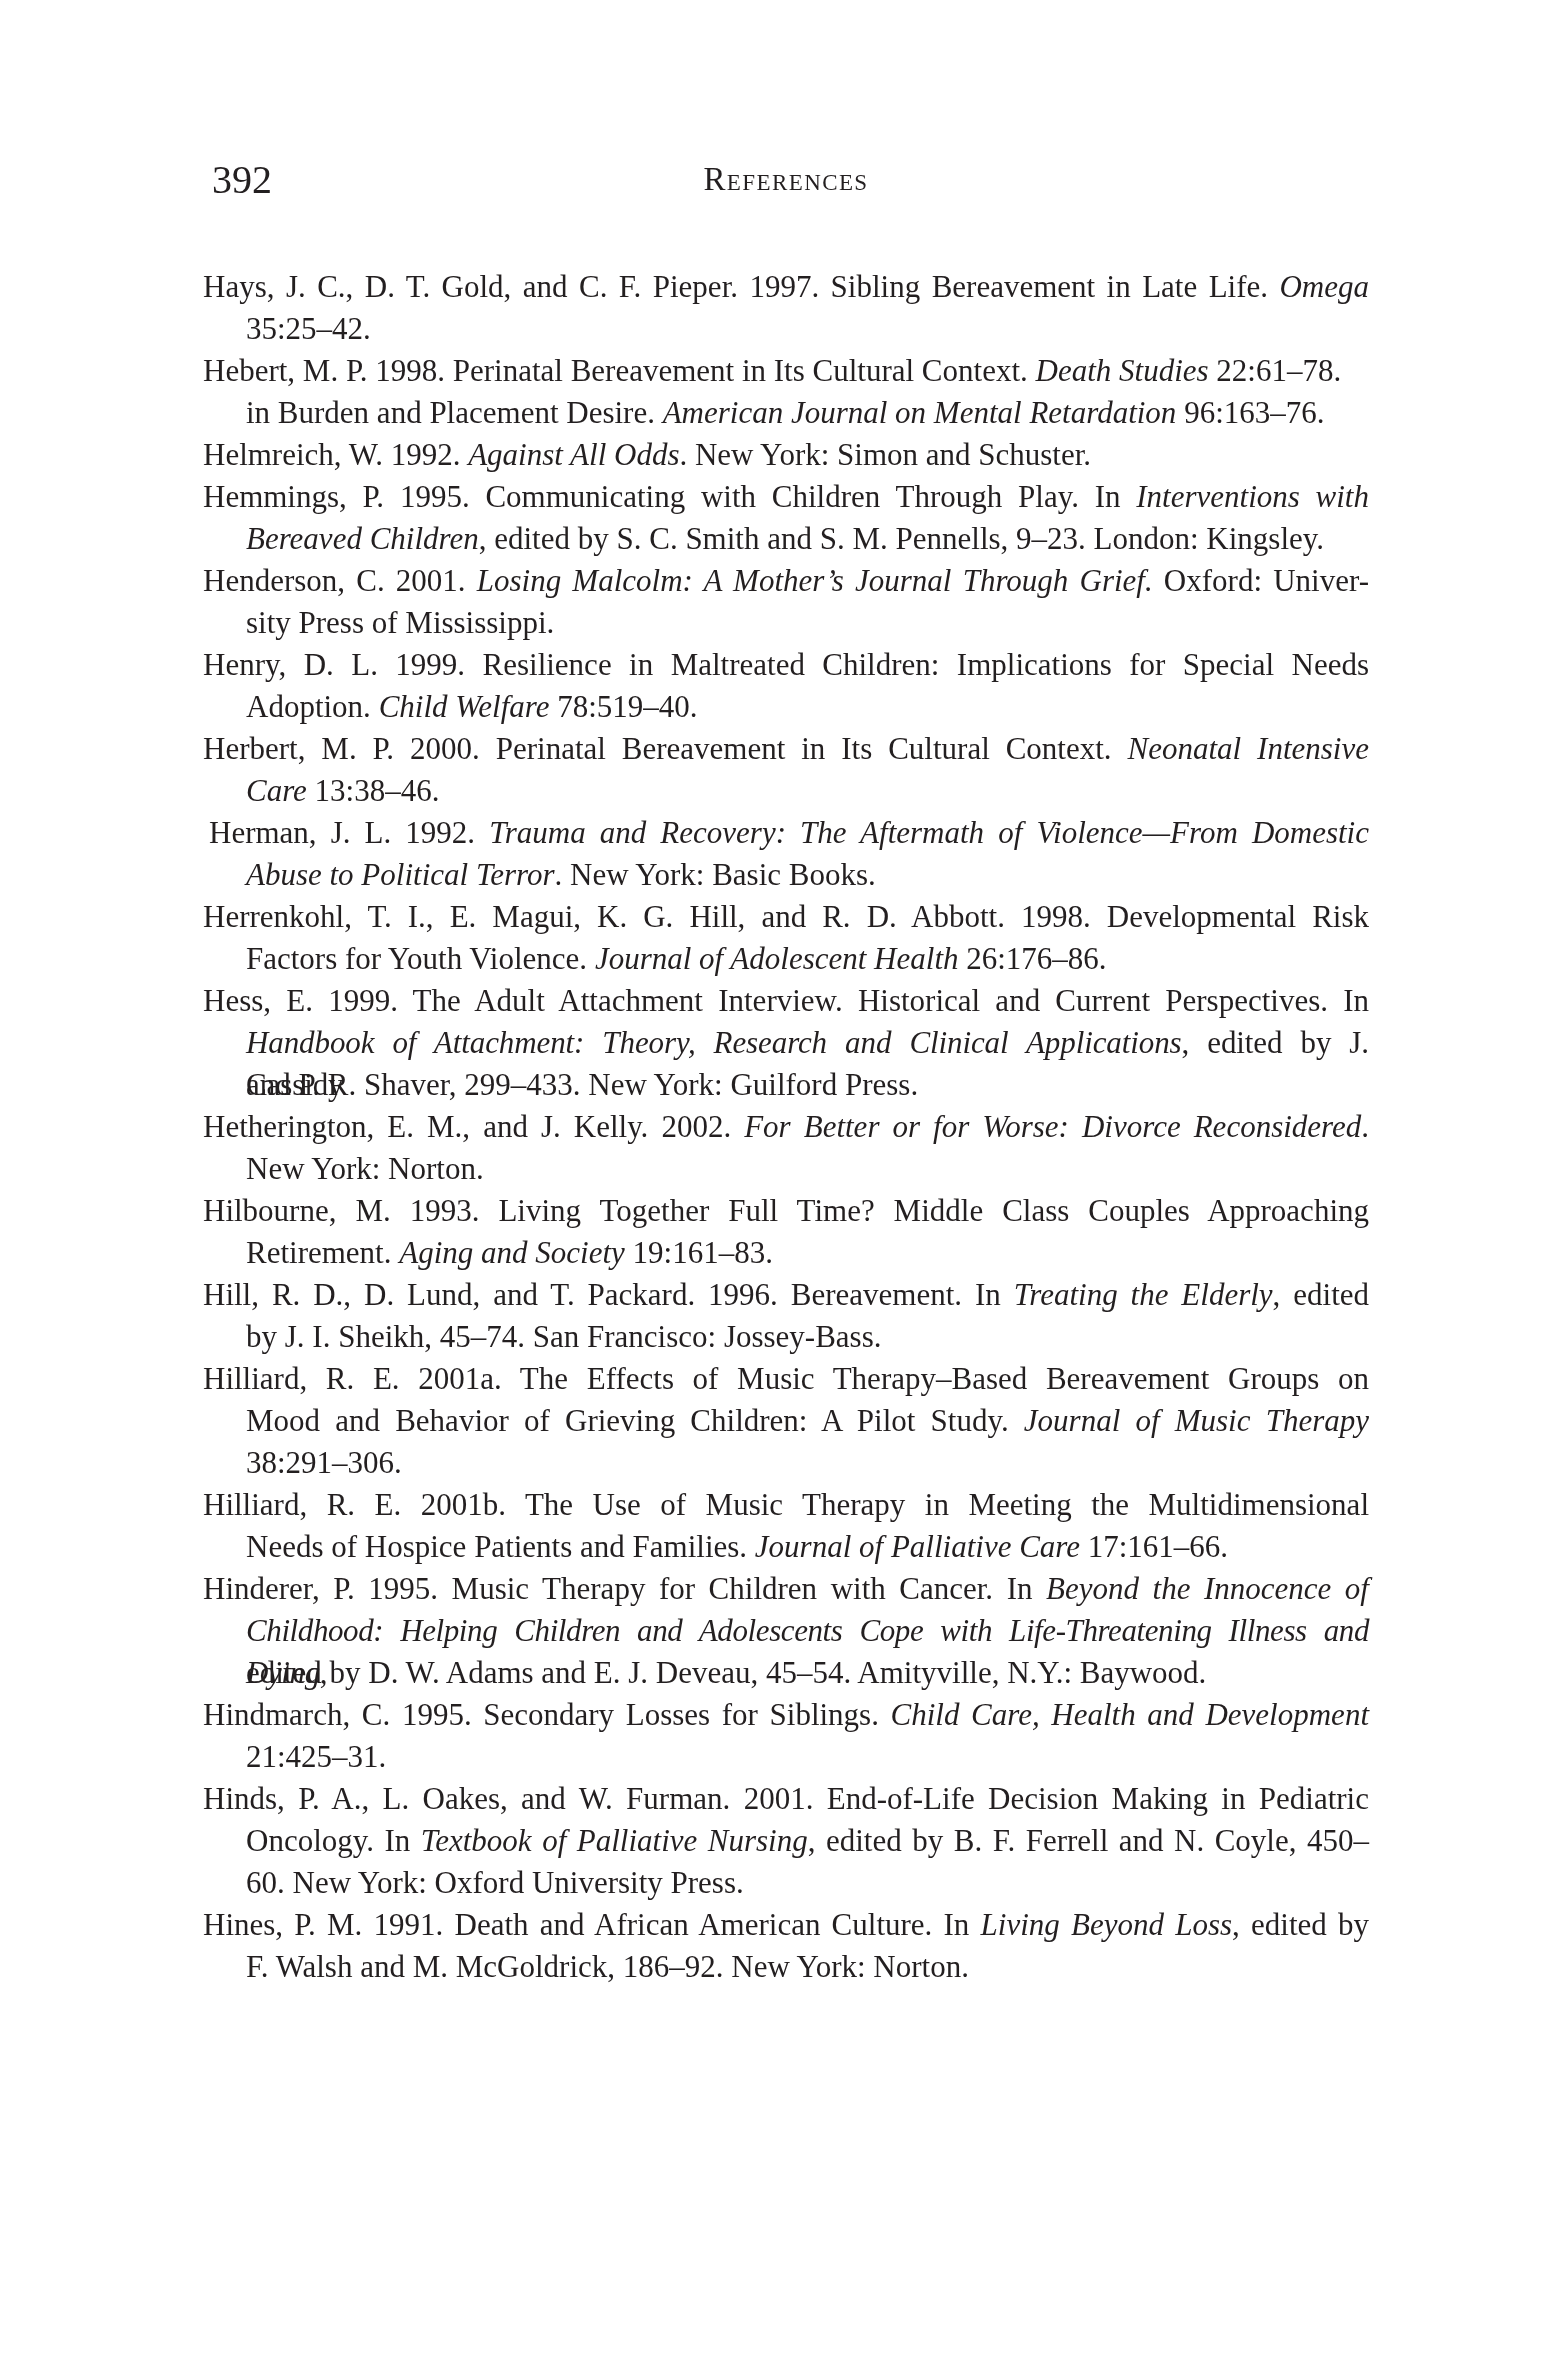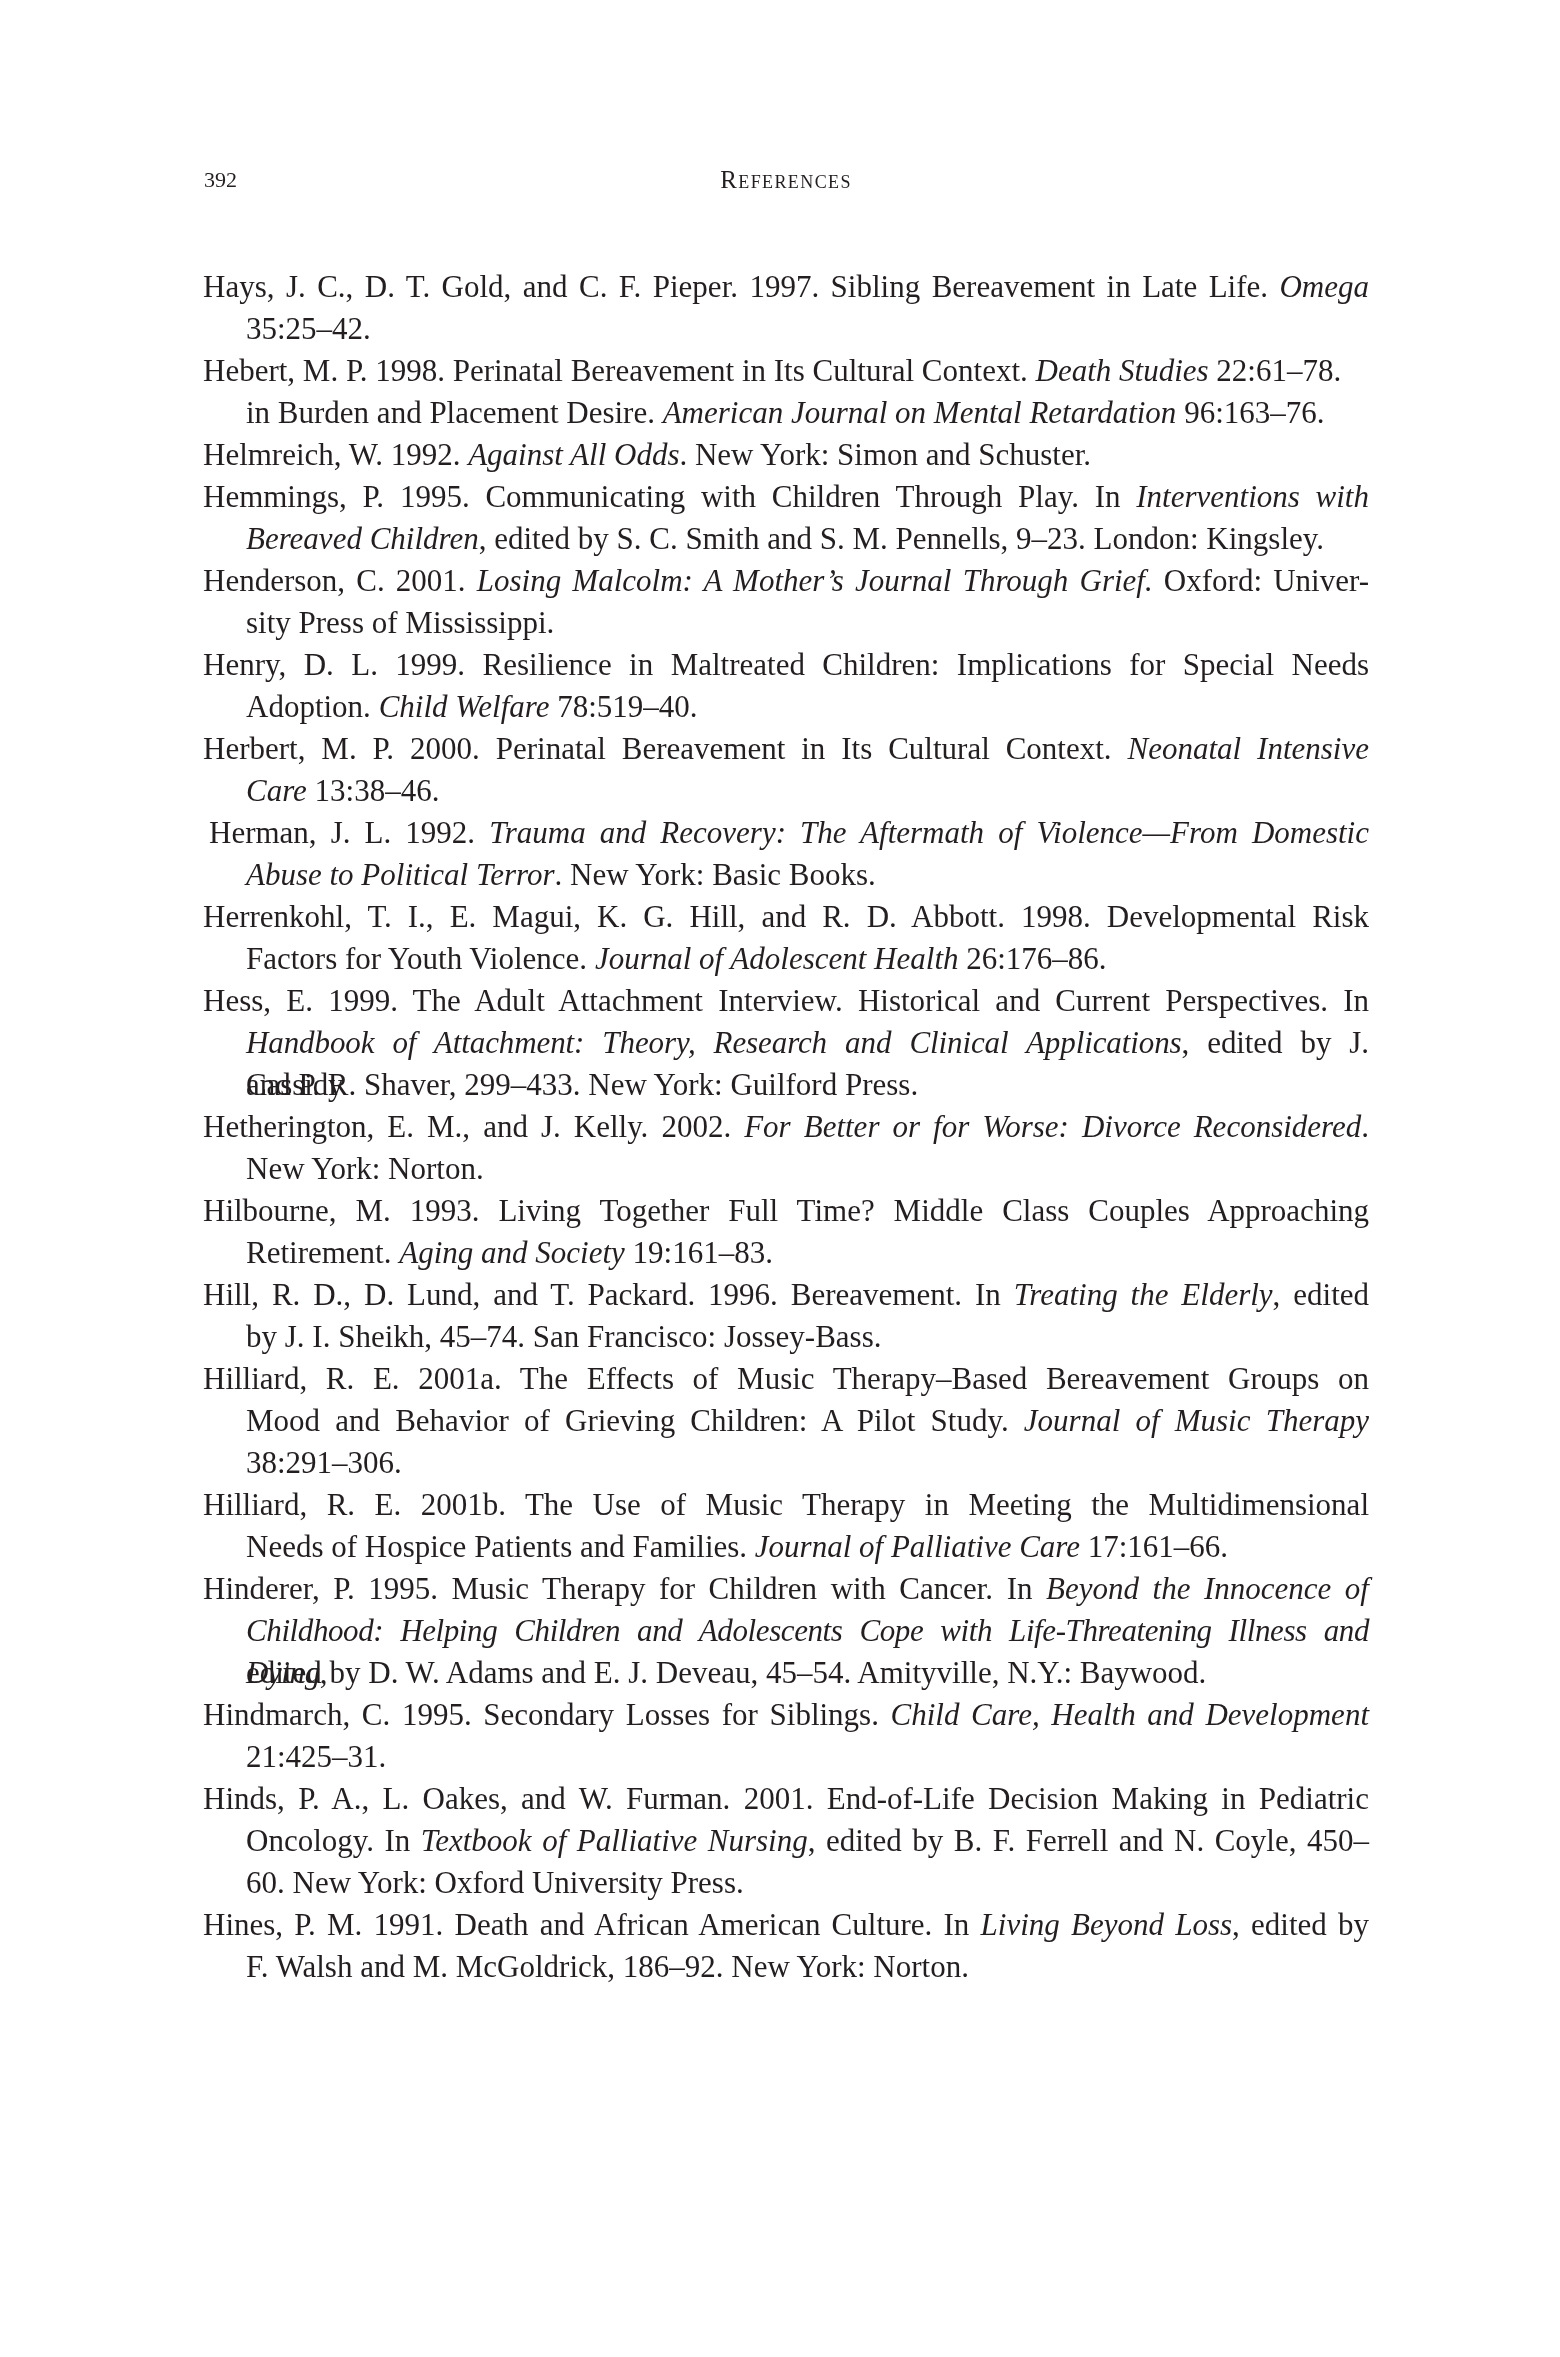--- a/index.html
+++ b/index.html
@@ -17,32 +17,32 @@
   }
   .page-header {
     position: absolute;
     left: 203px;
     top: 159px;
     width: 1166px;
     height: 41px;
   }
   .page-number {
     position: absolute;
-    left: 1px;
+    left: 9px;
     top: 0;
-    font-size: 22px;
+    font-size: 40px;
     line-height: 41px;
   }
   .running-head {
     position: absolute;
     left: 0;
     right: 0;
     top: 0;
     text-align: center;
-    font-size: 25px;
+    font-size: 33px;
     line-height: 41px;
     font-variant: small-caps;
     letter-spacing: 1.4px;
   }
   .ref-list {
     position: absolute;
     left: 203px;
     top: 266px;
     width: 1166px;
   }

